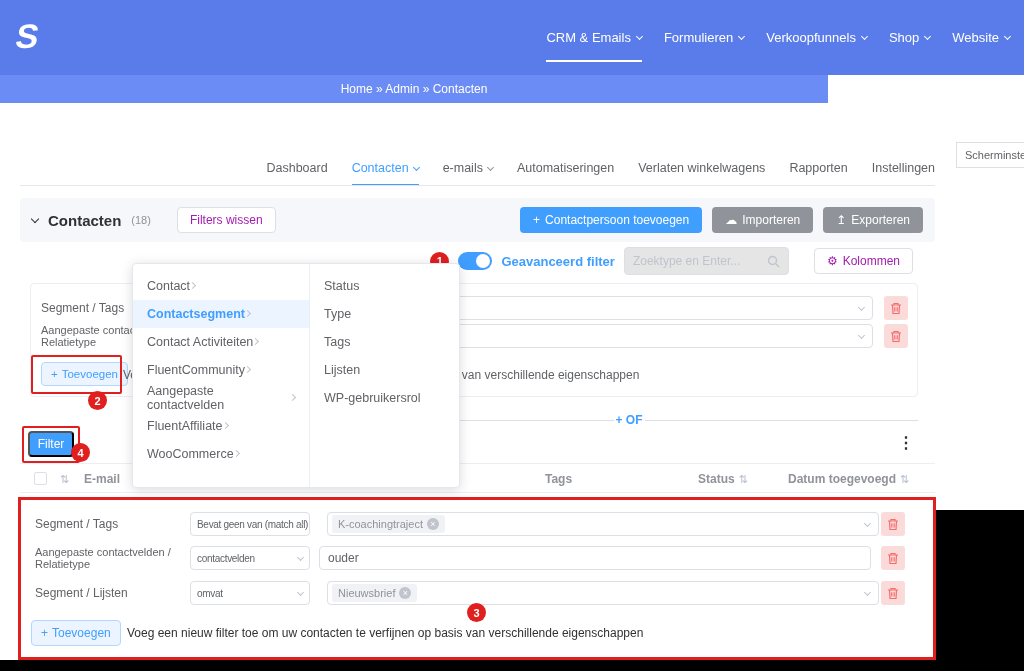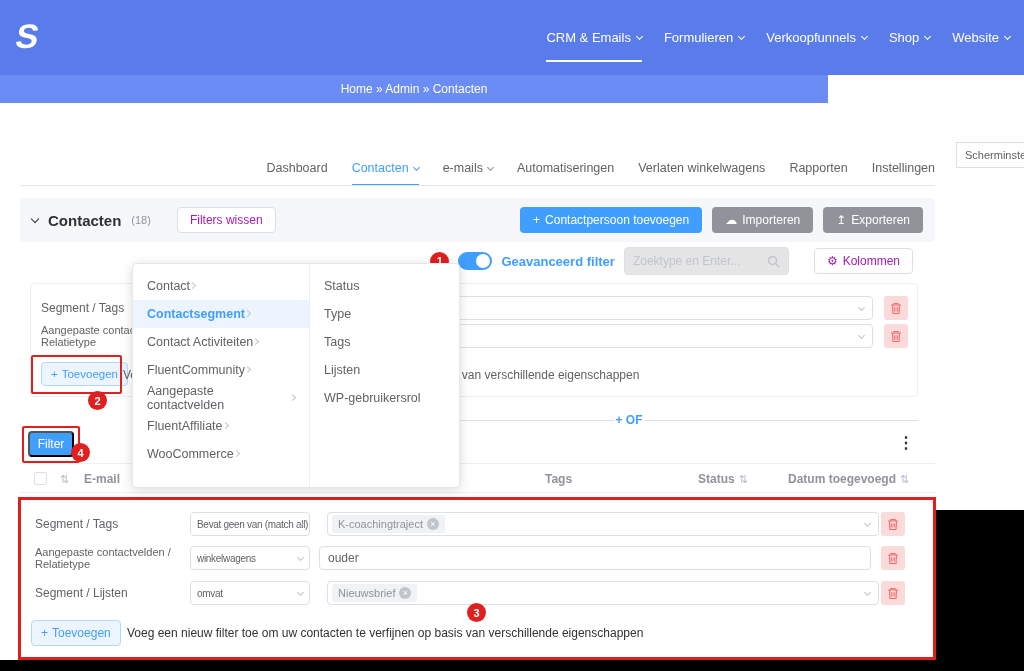--- a/index.html
+++ b/index.html
@@ -343,21 +343,21 @@
       <svg width="12" height="13" viewBox="0 0 12 13">
         <path fill="none" stroke="#f56c6c" stroke-width="1.2" d="M1 3h10M4 3V1.5h4V3M2.5 3l.5 8.5h6L9.5 3M4.8 5.2v4.3M7.2 5.2v4.3"></path>
       </svg>
     </div>
 
     <span class="af-label2" style="top:46px;">
       <span>Aangepaste contactvelden /</span><br>
       <span>Relatietype</span>
     </span>
     <div class="opsel" style="top:46px;">
-      <span>winkelwagens</span>
+      <span>contactvelden</span>
       <i class="chev sm"></i>
     </div>
     <input class="vinput" style="top: 46px;" type="text" value="ouder">
     <div class="trash-btn af-trash" style="top:46px;">
       <svg width="12" height="13" viewBox="0 0 12 13">
         <path fill="none" stroke="#f56c6c" stroke-width="1.2" d="M1 3h10M4 3V1.5h4V3M2.5 3l.5 8.5h6L9.5 3M4.8 5.2v4.3M7.2 5.2v4.3"></path>
       </svg>
     </div>
 
     <span class="af-label" style="top:86px;">Segment / Lijsten</span>

